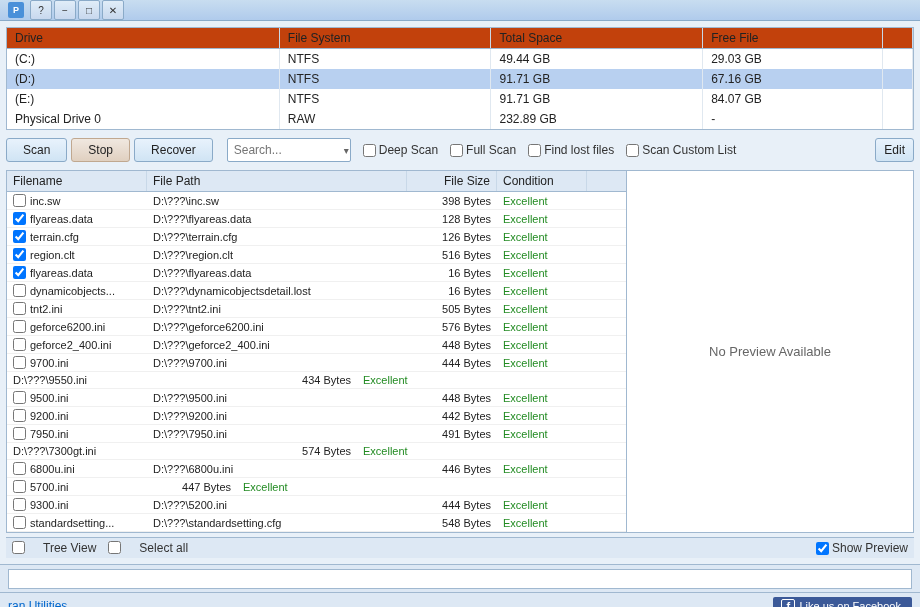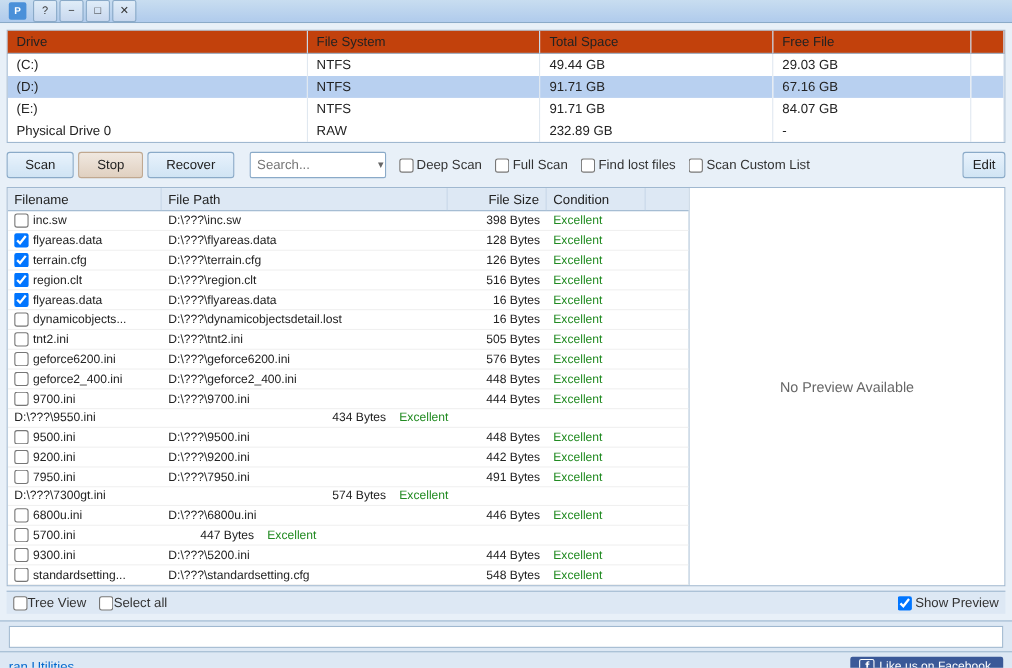--- a/index.html
+++ b/index.html
@@ -238,21 +238,21 @@
     
     .bottom-toolbar {
       display: flex;
       align-items: center;
       padding: 3px 6px;
       background: #dde8f4;
       border-top: 1px solid #a0b8d0;
       flex-shrink: 0;
     }
     .bottom-checkbox-item {
-      display: flex; align-items: center; gap: 0;
+      display: flex; gap: 18px;
       font-size: 12px; color: #333;
       margin-right: 12px;
     }
     .show-preview-item {
       margin-left: auto;
       display: flex; align-items: center; gap: 3px;
       font-size: 12px; color: #333;
     }
 
     

